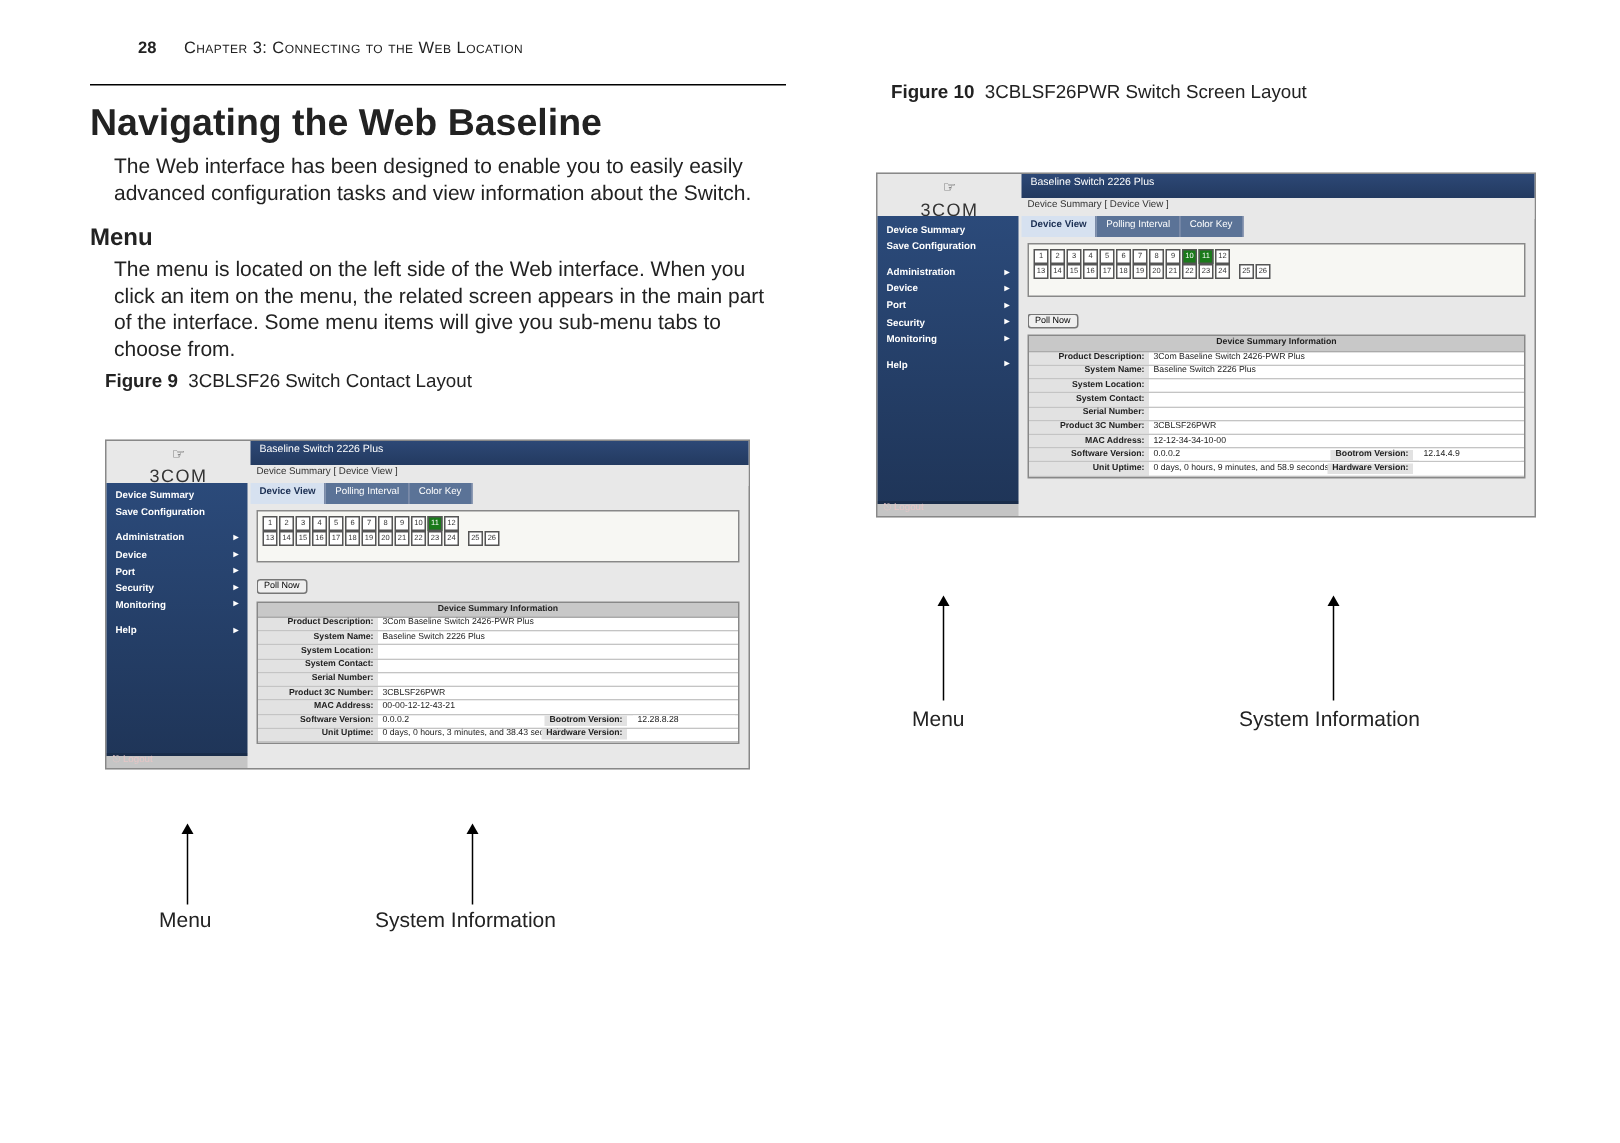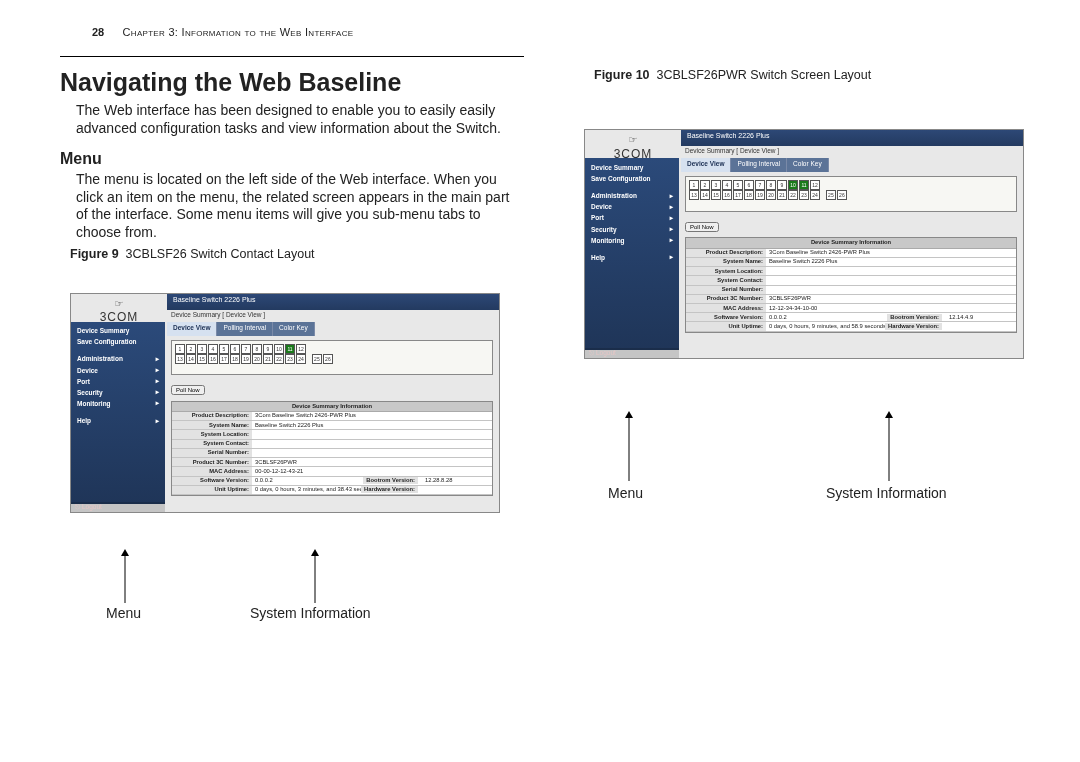--- a/index.html
+++ b/index.html
@@ -71,21 +71,21 @@
   
   svg.arrow { position:absolute; overflow:visible; }
   
 </style>
 </head>
 <body>
 
 <div class="page-header">
   <b>28</b>
   &nbsp;&nbsp;&nbsp;&nbsp;
-  <span class="smallcaps">Chapter 3: Information to the Web Interface</span>
+  <span class="smallcaps">Chapter 3: Connecting to the Web Location</span>
 </div>
 
 <div class="columns">
 
   <div class="col col-left">
     <hr class="rule">
     <h1 class="sec">Navigating the Web Baseline</h1>
     <p class="body">The Web interface has been designed to enable you to easily easily advanced configuration tasks and view information about the Switch.</p>
 
     <h2 class="sub">Menu</h2>
@@ -193,21 +193,21 @@
 
       <svg class="arrow" style="left:250px; top:256px;" width="10" height="54">
           <line x1="5" y1="54" x2="5" y2="4" stroke="#000"></line>
           <polygon points="5,0 1,7 9,7"></polygon>
         </svg>
       <div class="annot" style="left:190px; top:312px;">System Information</div>
     </div>
   </div>
 
   <div class="col col-right">
-    <div class="figlabel" style="margin-top:16px;">
+    <div class="figlabel" style="margin-top:2px;">
       <b>Figure 10</b>&nbsp;&nbsp;<span>3CBLSF26PWR Switch Screen Layout</span>
     </div>
 
     <div style="position:relative;">
       <div class="annot" style="left:120px; top:6px;">Sub-Menu Tabs</div>
       <svg class="arrow" style="left:160px; top:24px;" width="10" height="40">
           <line x1="5" y1="0" x2="5" y2="36" stroke="#000"></line>
           <polygon points="5,40 1,33 9,33"></polygon>
         </svg>
 

